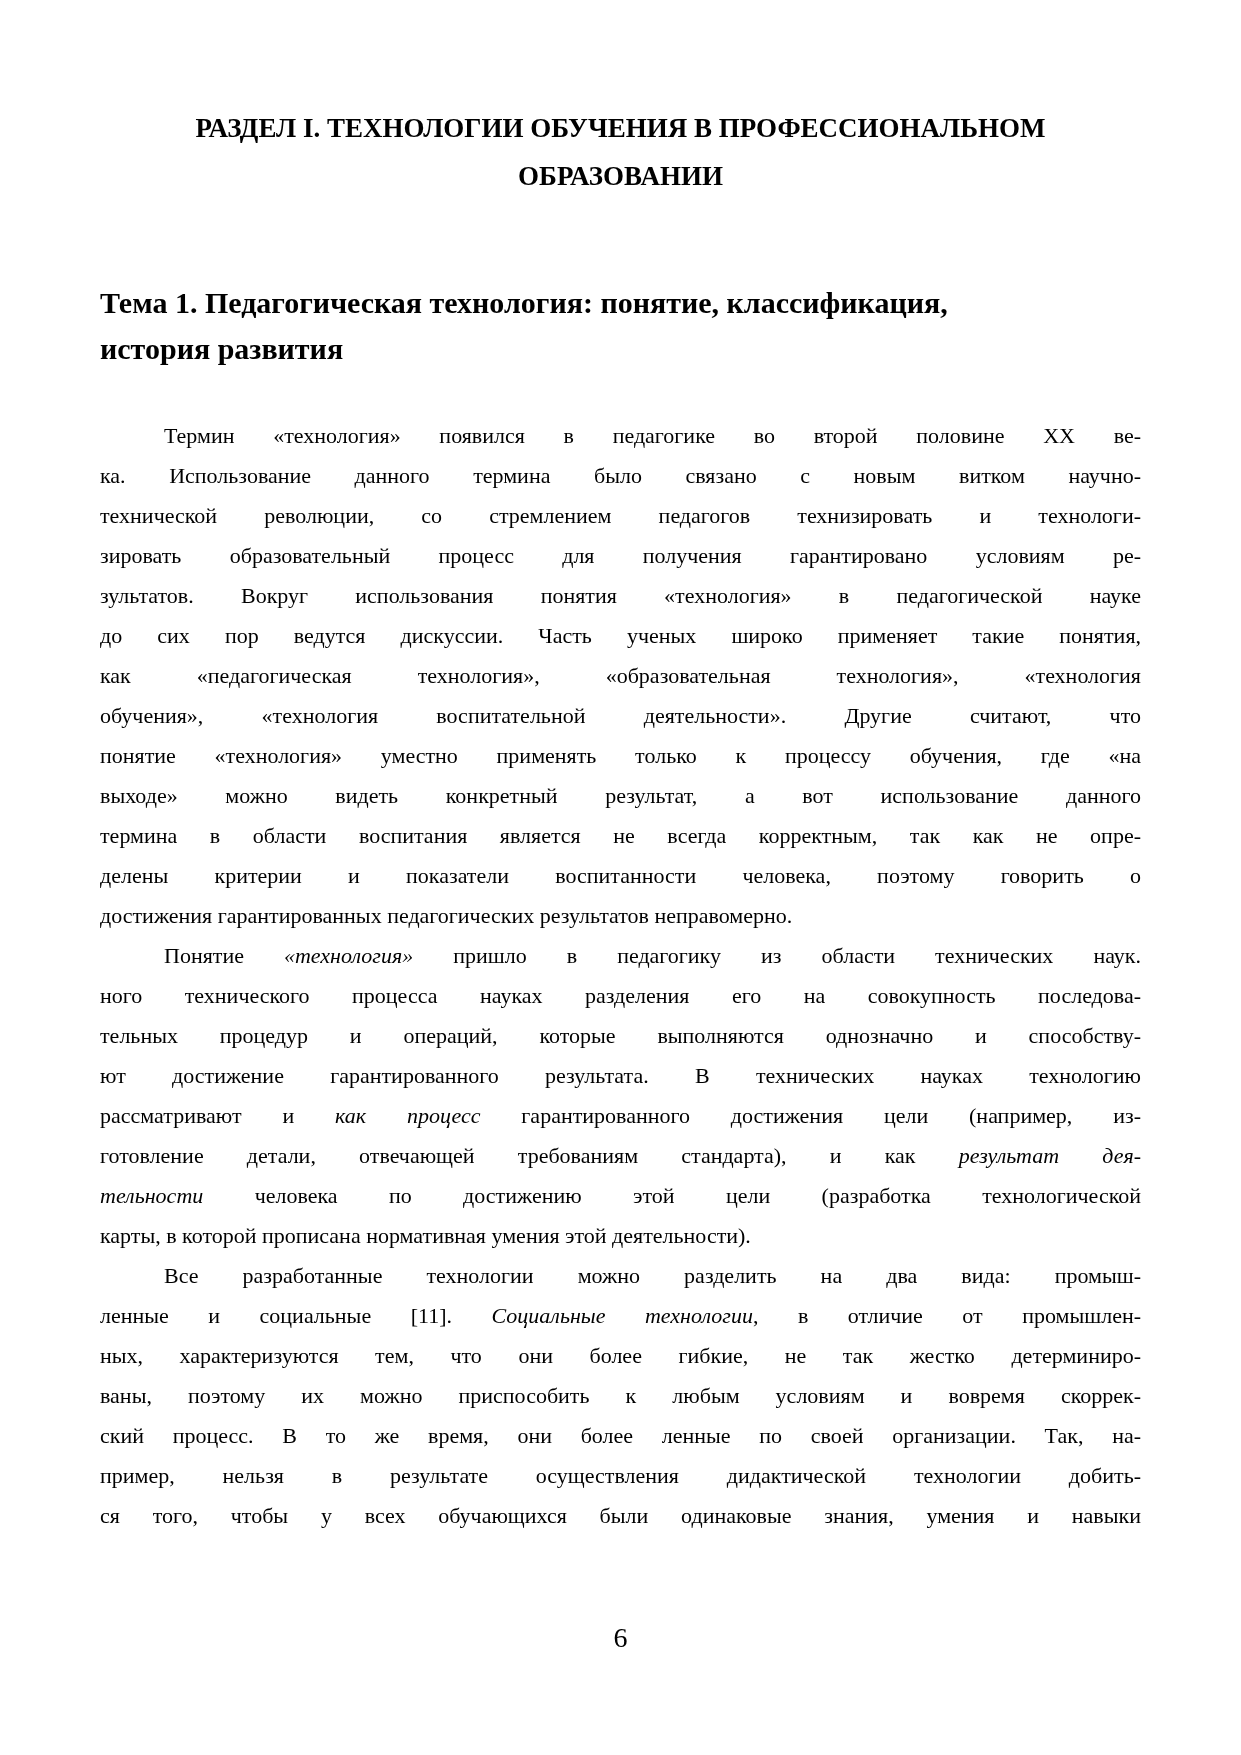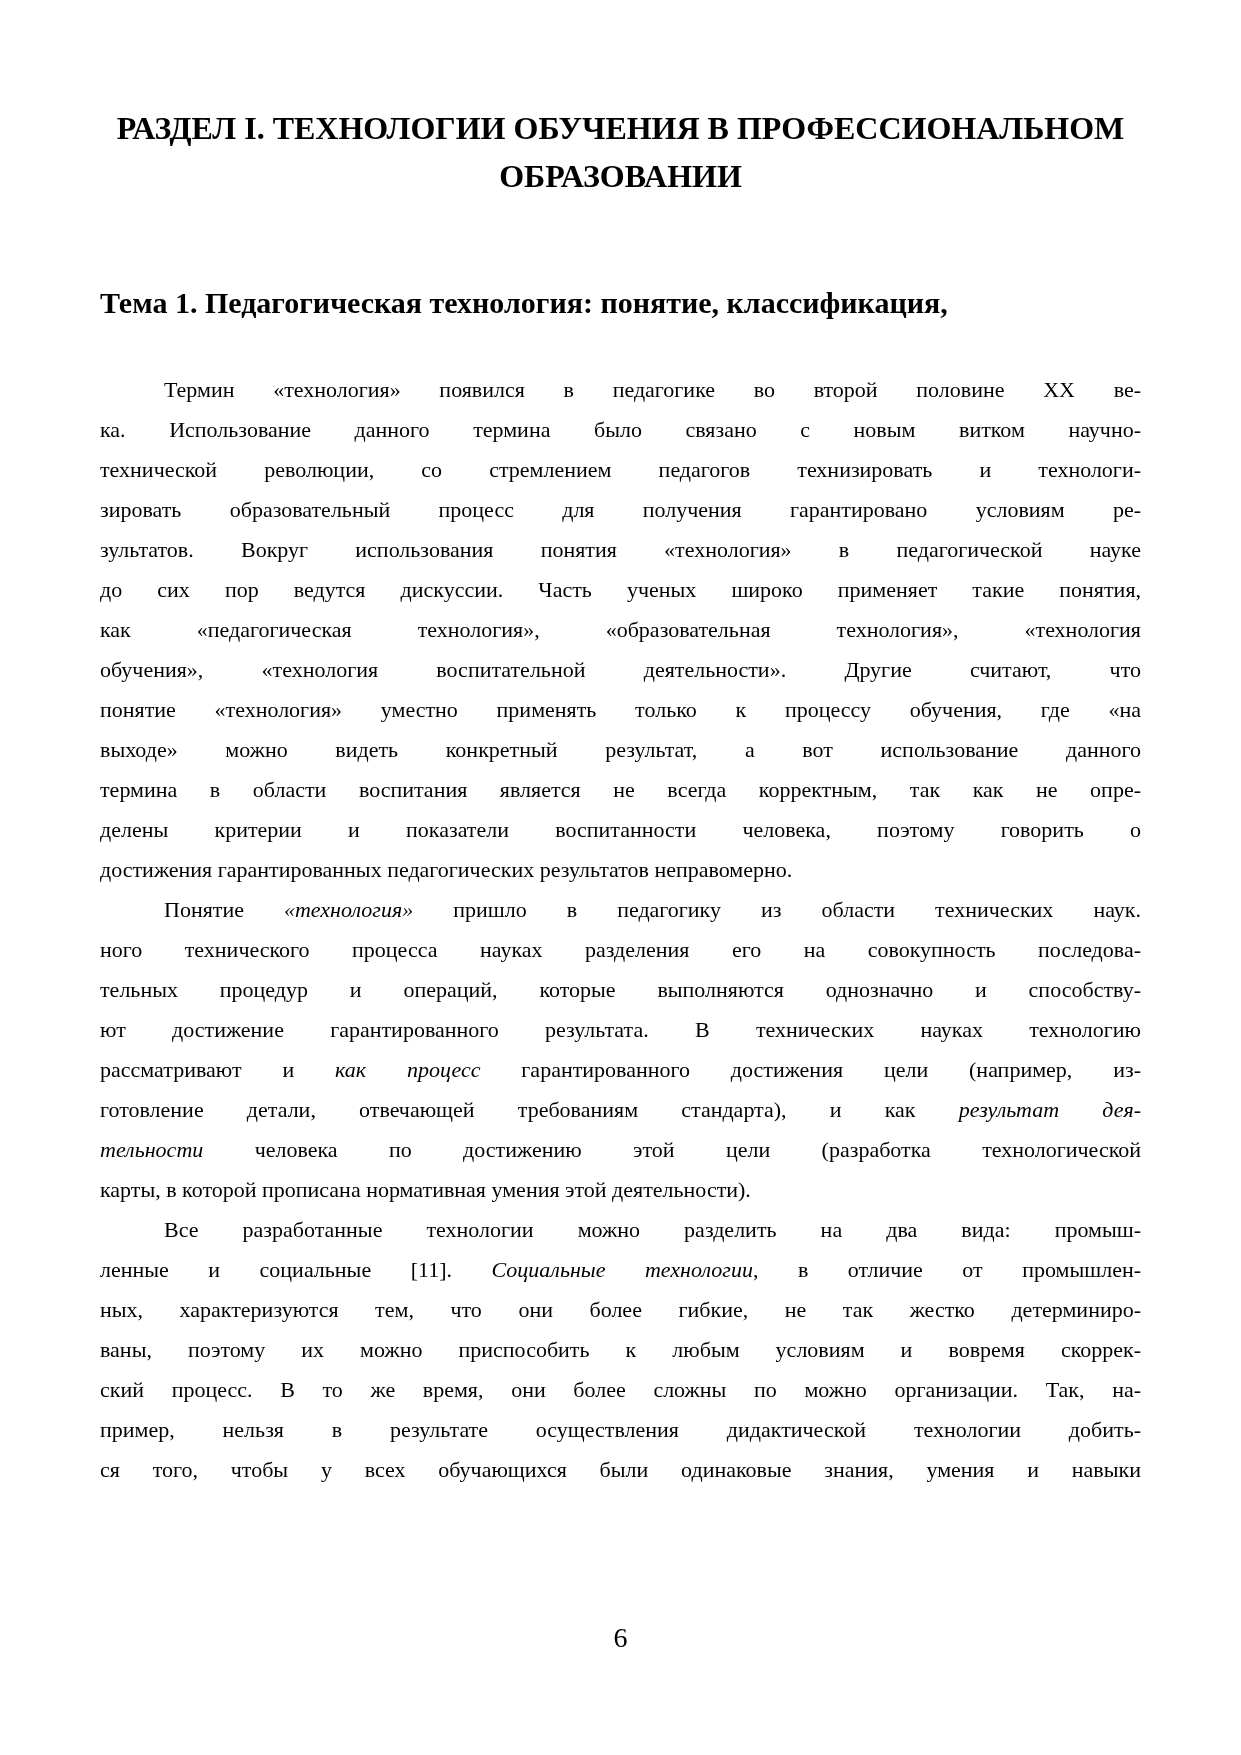--- a/index.html
+++ b/index.html
@@ -13,21 +13,21 @@
     overflow: hidden;
   }
   .content {
     position: absolute;
     left: 100px;
     top: 0;
     width: 1041px;
   }
   .section-title {
     margin-top: 104px;
-    font-size: 32px;
+    font-size: 27px;
     font-weight: bold;
     line-height: 48px;
     text-align: center;
   }
   .topic-title {
     margin-top: 80px;
     font-size: 30px;
     font-weight: bold;
     line-height: 46px;
     text-align: left;
@@ -64,20 +64,21 @@
 <body>
 
 <div class="page">
   <div class="content">
     <div class="section-title">
         <div>РАЗДЕЛ I. ТЕХНОЛОГИИ ОБУЧЕНИЯ В ПРОФЕССИОНАЛЬНОМ</div>
         <div>ОБРАЗОВАНИИ</div>
       </div>
     <div class="topic-title">
         <div>Тема 1. Педагогическая технология: понятие, классификация,</div>
+        <div>история развития</div>
       </div>
     <div class="body-text">
         <div class="para">
           <div class="line first"><span>Термин «технология» появился в педагогике во второй половине XX ве-</span></div>
           <div class="line"><span>ка. Использование данного термина было связано с новым витком научно-</span></div>
           <div class="line"><span>технической революции, со стремлением педагогов технизировать и технологи-</span></div>
           <div class="line"><span>зировать образовательный процесс для получения гарантировано условиям ре-</span></div>
           <div class="line"><span>зультатов. Вокруг использования понятия «технология» в педагогической науке</span></div>
           <div class="line"><span>до сих пор ведутся дискуссии. Часть ученых широко применяет такие понятия,</span></div>
           <div class="line"><span>как «педагогическая технология», «образовательная технология», «технология</span></div>
@@ -96,20 +97,20 @@
           <div class="line"><span>рассматривают и </span><i>как процесс</i><span> гарантированного достижения цели (например, из-</span></div>
           <div class="line"><span>готовление детали, отвечающей требованиям стандарта), и как </span><i>результат дея-</i></div>
           <div class="line"><i>тельности</i><span> человека по достижению этой цели (разработка технологической</span></div>
           <div class="line lastline"><span>карты, в которой прописана нормативная умения этой деятельности).</span></div>
         </div>
         <div class="para">
           <div class="line first"><span>Все разработанные технологии можно разделить на два вида: промыш-</span></div>
           <div class="line"><span>ленные и социальные [11]. </span><i>Социальные технологии</i><span>, в отличие от промышлен-</span></div>
           <div class="line"><span>ных, характеризуются тем, что они более гибкие, не так жестко детерминиро-</span></div>
           <div class="line"><span>ваны, поэтому их можно приспособить к любым условиям и вовремя скоррек-</span></div>
-          <div class="line"><span>ский процесс. В то же время, они более сложны по можно организации. Так, на-</span></div>
+          <div class="line"><span>ский процесс. В то же время, они более ленные по своей организации. Так, на-</span></div>
           <div class="line"><span>пример, нельзя в результате осуществления дидактической технологии добить-</span></div>
           <div class="line"><span>ся того, чтобы у всех обучающихся были одинаковые знания, умения и навыки</span></div>
         </div>
       </div>
   </div>
   <div class="page-number">6</div>
 </div>
 
 </body></html>

